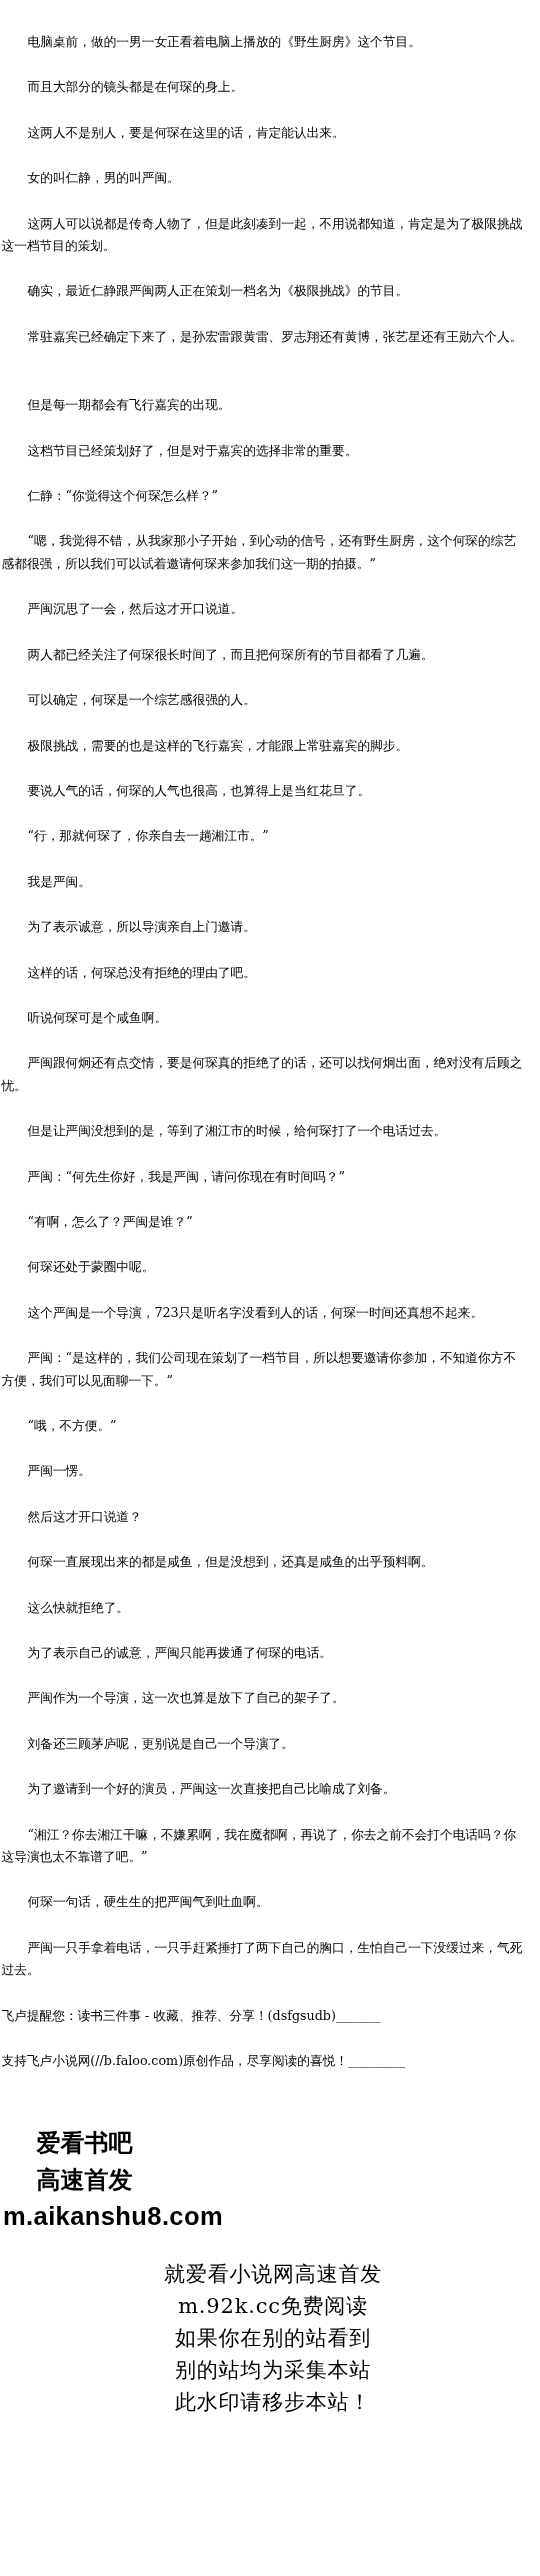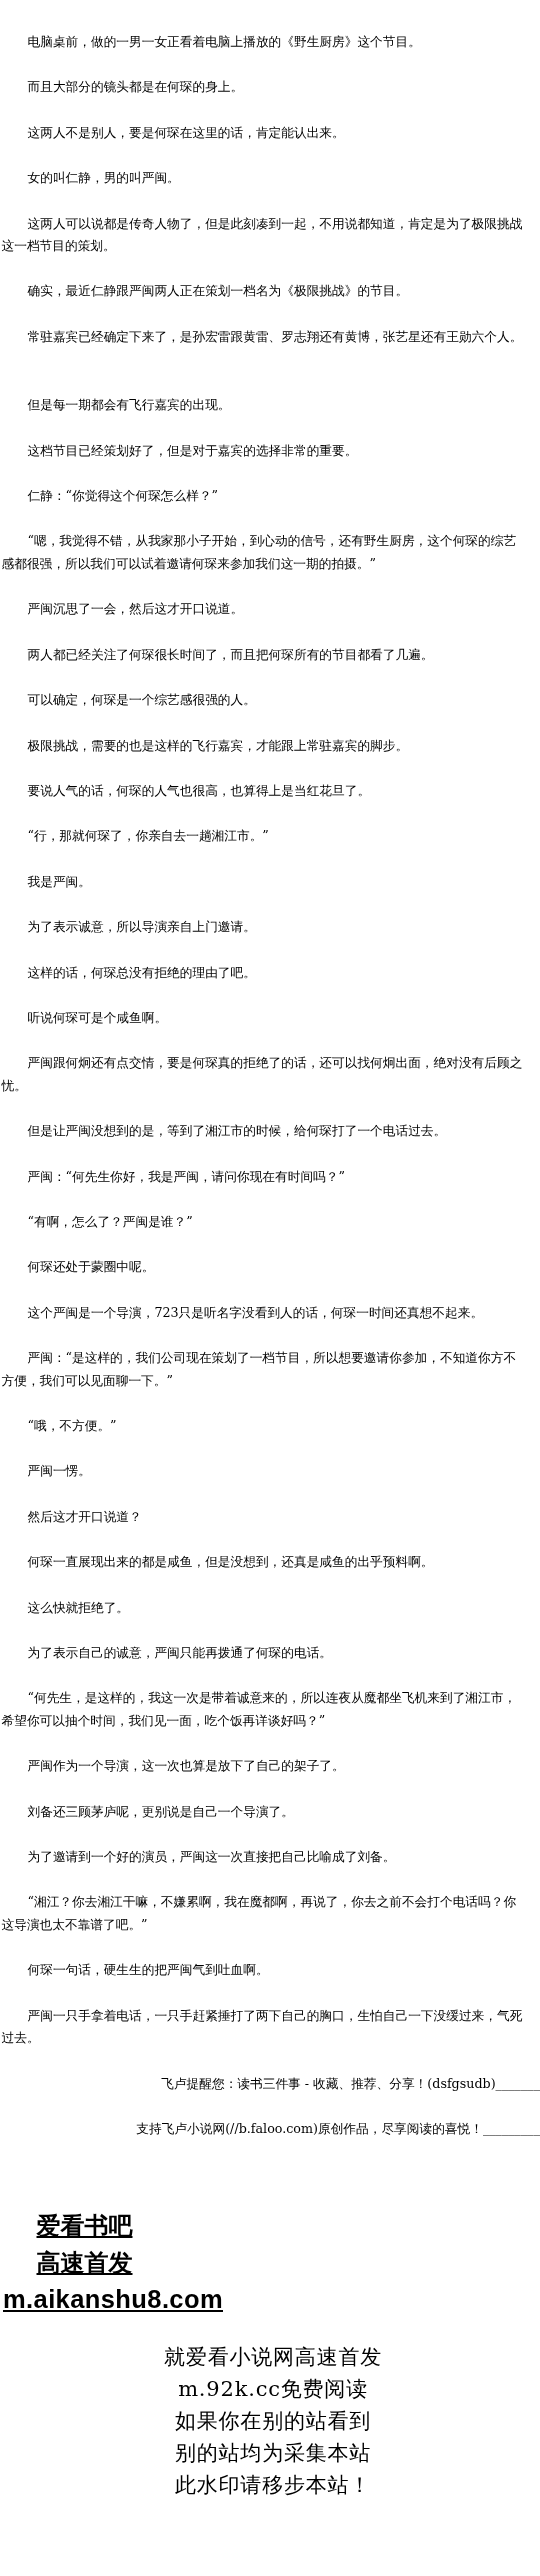--- a/index.html
+++ b/index.html
@@ -18,24 +18,24 @@
   .novel-body p {
     margin: 0 0 23px 0;
     font-size: 12.7px;
     line-height: 22.4px;
     text-indent: 26px;
     white-space: pre-line;
     text-decoration-thickness: 0.8px;
     text-underline-offset: 3.1px;
     word-break: break-all;
   }
-  .novel-body p.no-indent { text-indent: 0; text-align: right; }
+  .novel-body p.no-indent { text-indent: 0; }
   .novel-body p.gap-after { margin-bottom: 46px; }
   
-  .promo-block { margin-top: 67px; text-decoration: underline; }
+  .promo-block { margin-top: 51px; }
   .promo-block .promo-line {
     font-family: "Liberation Sans", sans-serif;
     font-weight: 700;
     line-height: 37px;
     height: 37px;
   }
   .promo-line.cn  { font-size: 24px; padding-left: 35px; }
   .promo-line.url { font-size: 25.5px; padding-left: 1.5px; letter-spacing: 0.4px; }
   
   .watermark-block { margin-top: 23px; }
@@ -84,22 +84,20 @@
   <p>何琛还处于蒙圈中呢。</p>
   <p>这个严闽是一个导演，723只是听名字没看到人的话，何琛一时间还真想不起来。</p>
   <p>严闽：“是这样的，我们公司现在策划了一档节目，所以想要邀请你参加，不知道你方不
 方便，我们可以见面聊一下。”</p>
   <p>“哦，不方便。”</p>
   <p>严闽一愣。</p>
   <p>然后这才开口说道？</p>
   <p>何琛一直展现出来的都是咸鱼，但是没想到，还真是咸鱼的出乎预料啊。</p>
   <p>这么快就拒绝了。</p>
   <p>为了表示自己的诚意，严闽只能再拨通了何琛的电话。</p>
-  <p>“何先生，是这样的，我这一次是带着诚意来的，所以连夜从魔都坐飞机来到了湘江市，
-希望你可以抽个时间，我们见一面，吃个饭再详谈好吗？”</p>
   <p>严闽作为一个导演，这一次也算是放下了自己的架子了。</p>
   <p>刘备还三顾茅庐呢，更别说是自己一个导演了。</p>
   <p>为了邀请到一个好的演员，严闽这一次直接把自己比喻成了刘备。</p>
   <p>“湘江？你去湘江干嘛，不嫌累啊，我在魔都啊，再说了，你去之前不会打个电话吗？你
 这导演也太不靠谱了吧。”</p>
   <p>何琛一句话，硬生生的把严闽气到吐血啊。</p>
   <p>严闽一只手拿着电话，一只手赶紧捶打了两下自己的胸口，生怕自己一下没缓过来，气死
 过去。</p>
   <p class="no-indent">飞卢提醒您：读书三件事 - 收藏、推荐、分享！(dsfgsudb)_______</p>
   <p class="no-indent">支持飞卢小说网(//b.faloo.com)原创作品，尽享阅读的喜悦！_________</p>

